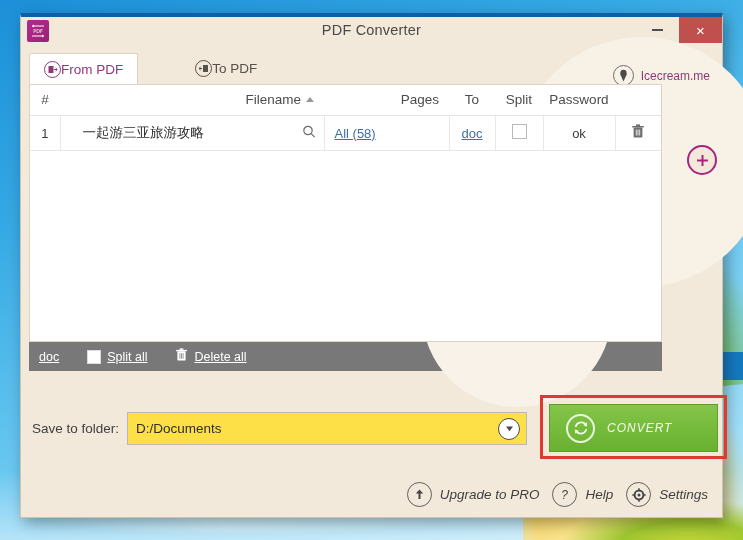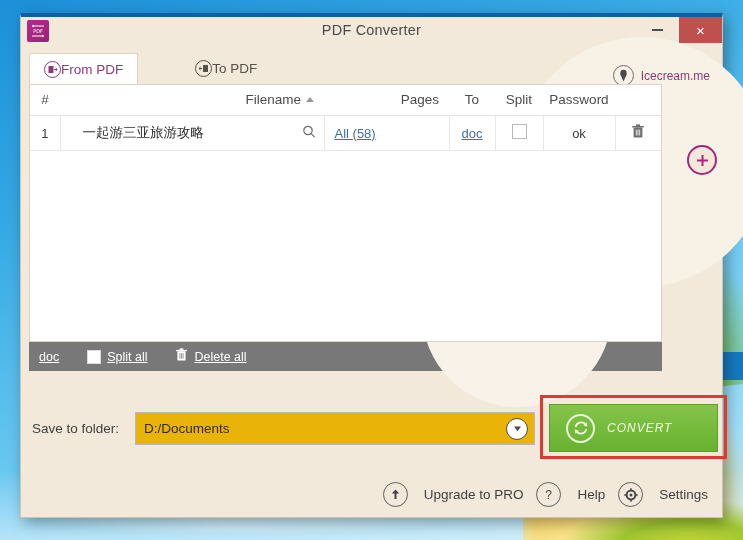--- a/index.html
+++ b/index.html
@@ -245,25 +245,25 @@
   }
 
   
   #save-row {
     position: relative;
     margin-top: 30px;
     height: 55px;
     display: flex; align-items: center;
     padding-left: 11px;
   }
-  #save-label { font-size: 13.5px; color: #3f3f3f; margin-right: 16px; }
+  #save-label { font-size: 13.5px; color: #3f3f3f; margin-right: 8px; }
   #save-input-wrap {
     position: relative;
     width: 400px; height: 33px;
-    background: #eab308;
+    background: #fde047;
     border: 1px solid #b9b9b9;
     display: flex; align-items: center;
   }
   #save-input {
     border: none; outline: none;
     font-family: "Liberation Sans", sans-serif;
     font-size: 13.5px;
     color: #2d2d2d;
     padding: 0 30px 0 8px;
     width: 100%; height: 100%;
@@ -309,22 +309,23 @@
 
   
   #bottom-bar {
     position: absolute;
     left: 0; right: 0; bottom: 10px;
     display: flex; align-items: center; justify-content: flex-end;
     gap: 13px;
     padding-right: 14px;
   }
   .bottom-action {
-    display: flex; align-items: center; gap: 16px;
-    cursor: pointer;
+    display: flex; align-items: center; gap: 8px;
+    cursor: pointer;
+    font-style: italic;
   }
   .bottom-icon {
     width: 25px; height: 25px; border-radius: 50%;
     border: 1.5px solid #5e5e5e;
     display: flex; align-items: center; justify-content: center;
     flex: none;
   }
   .bottom-label { font-size: 13.5px; color: #3f3f3f; }
 
   

